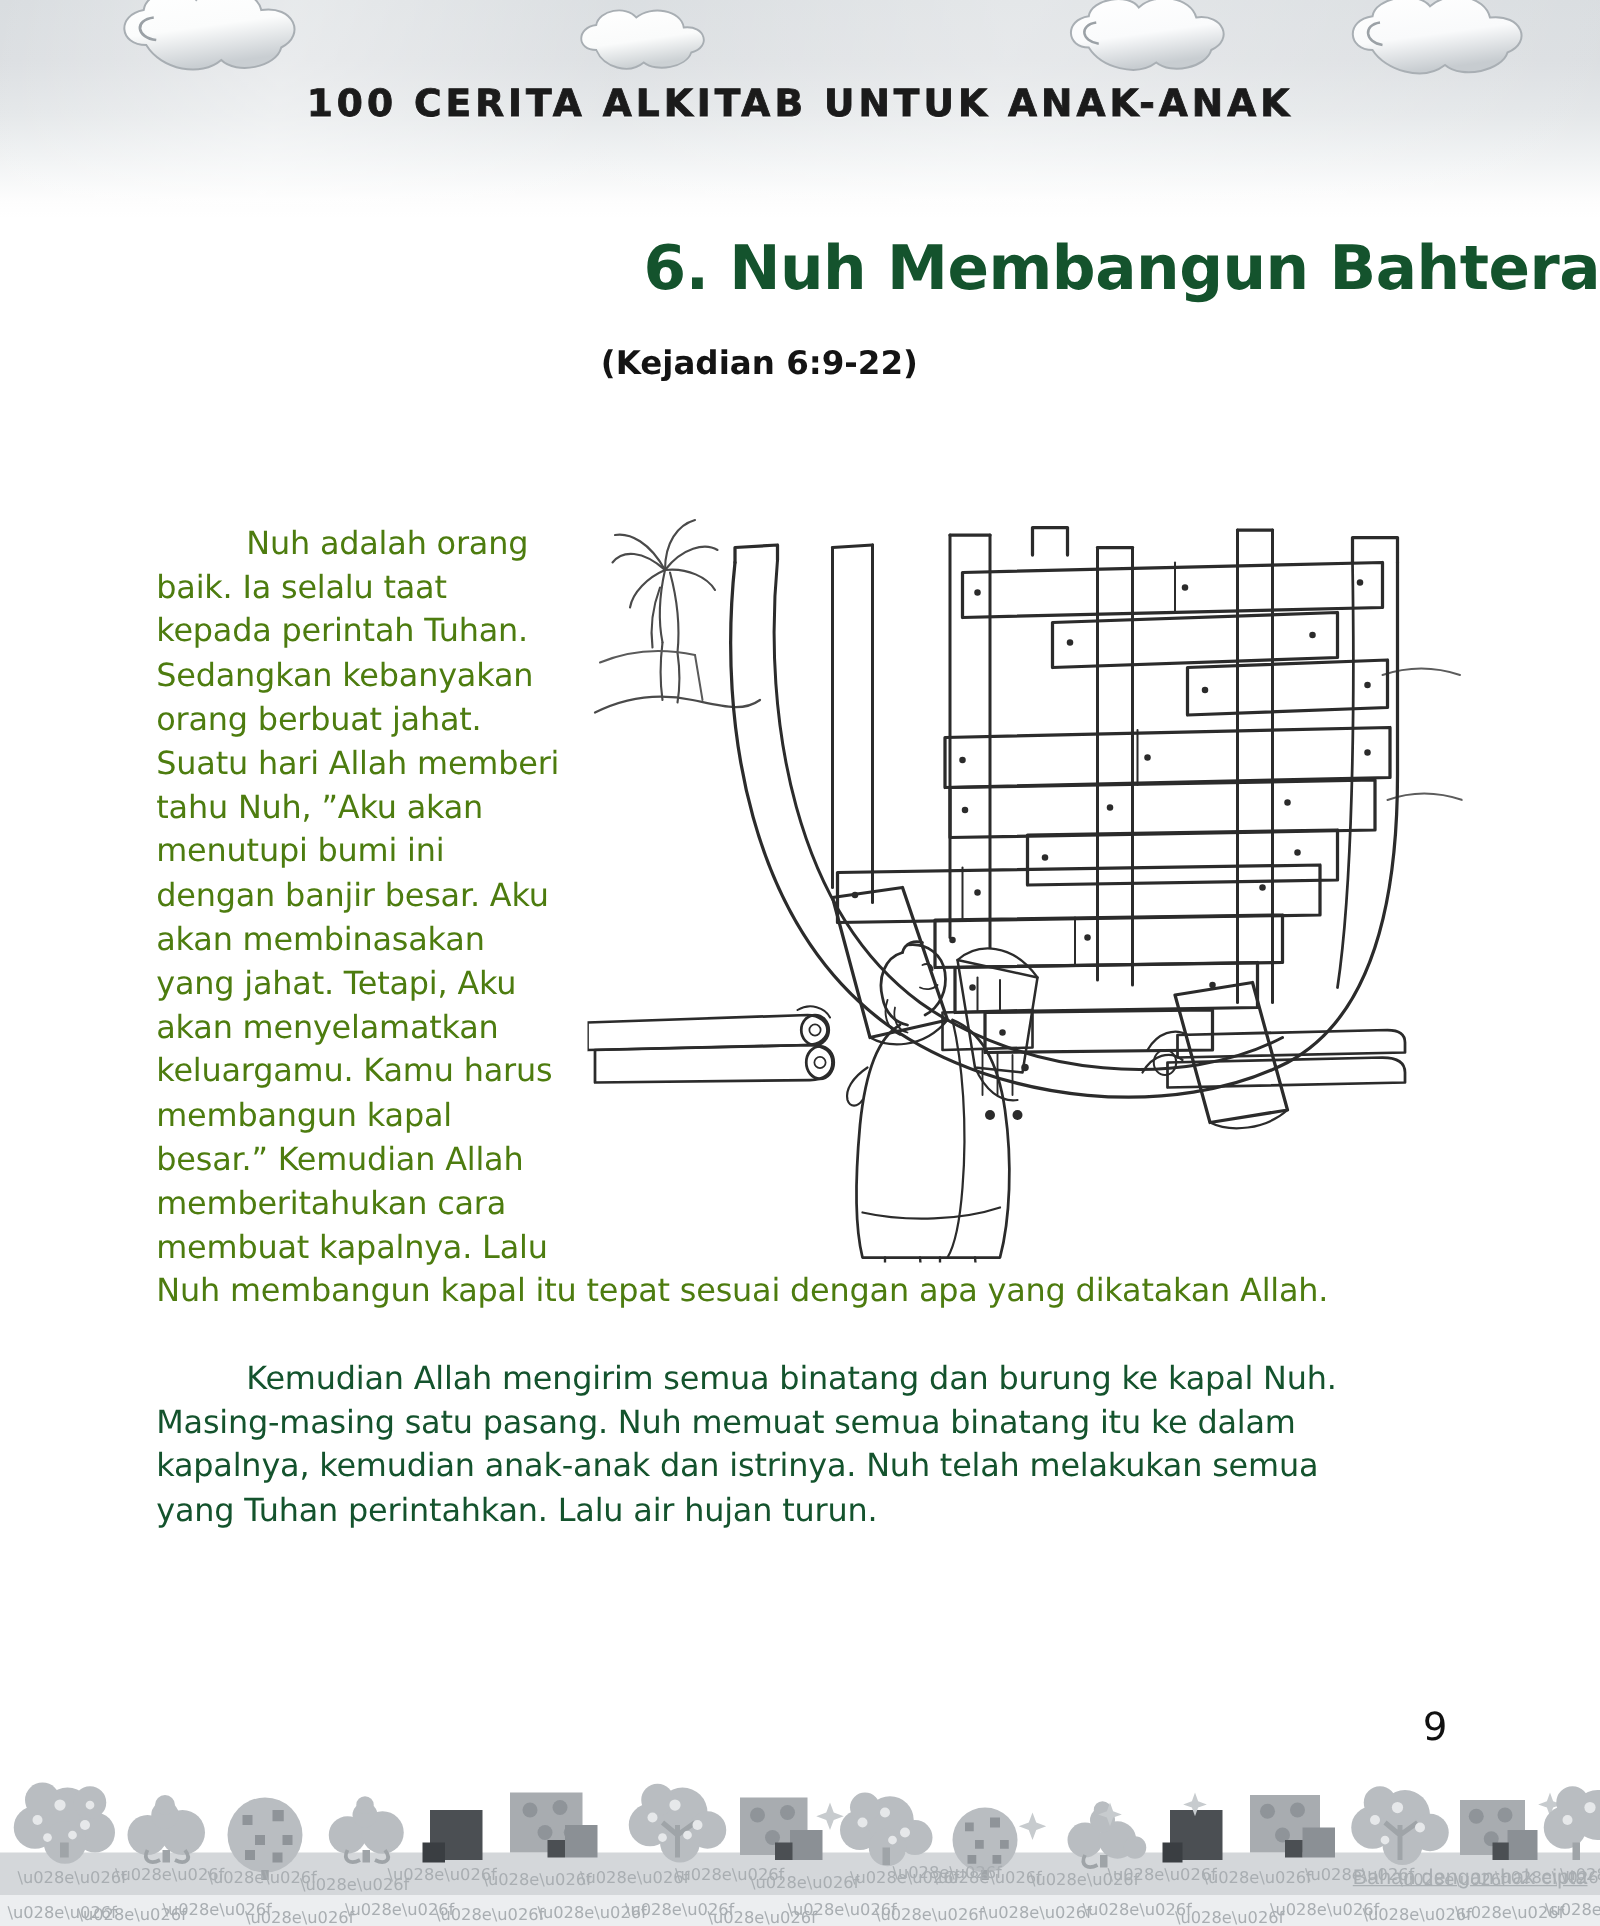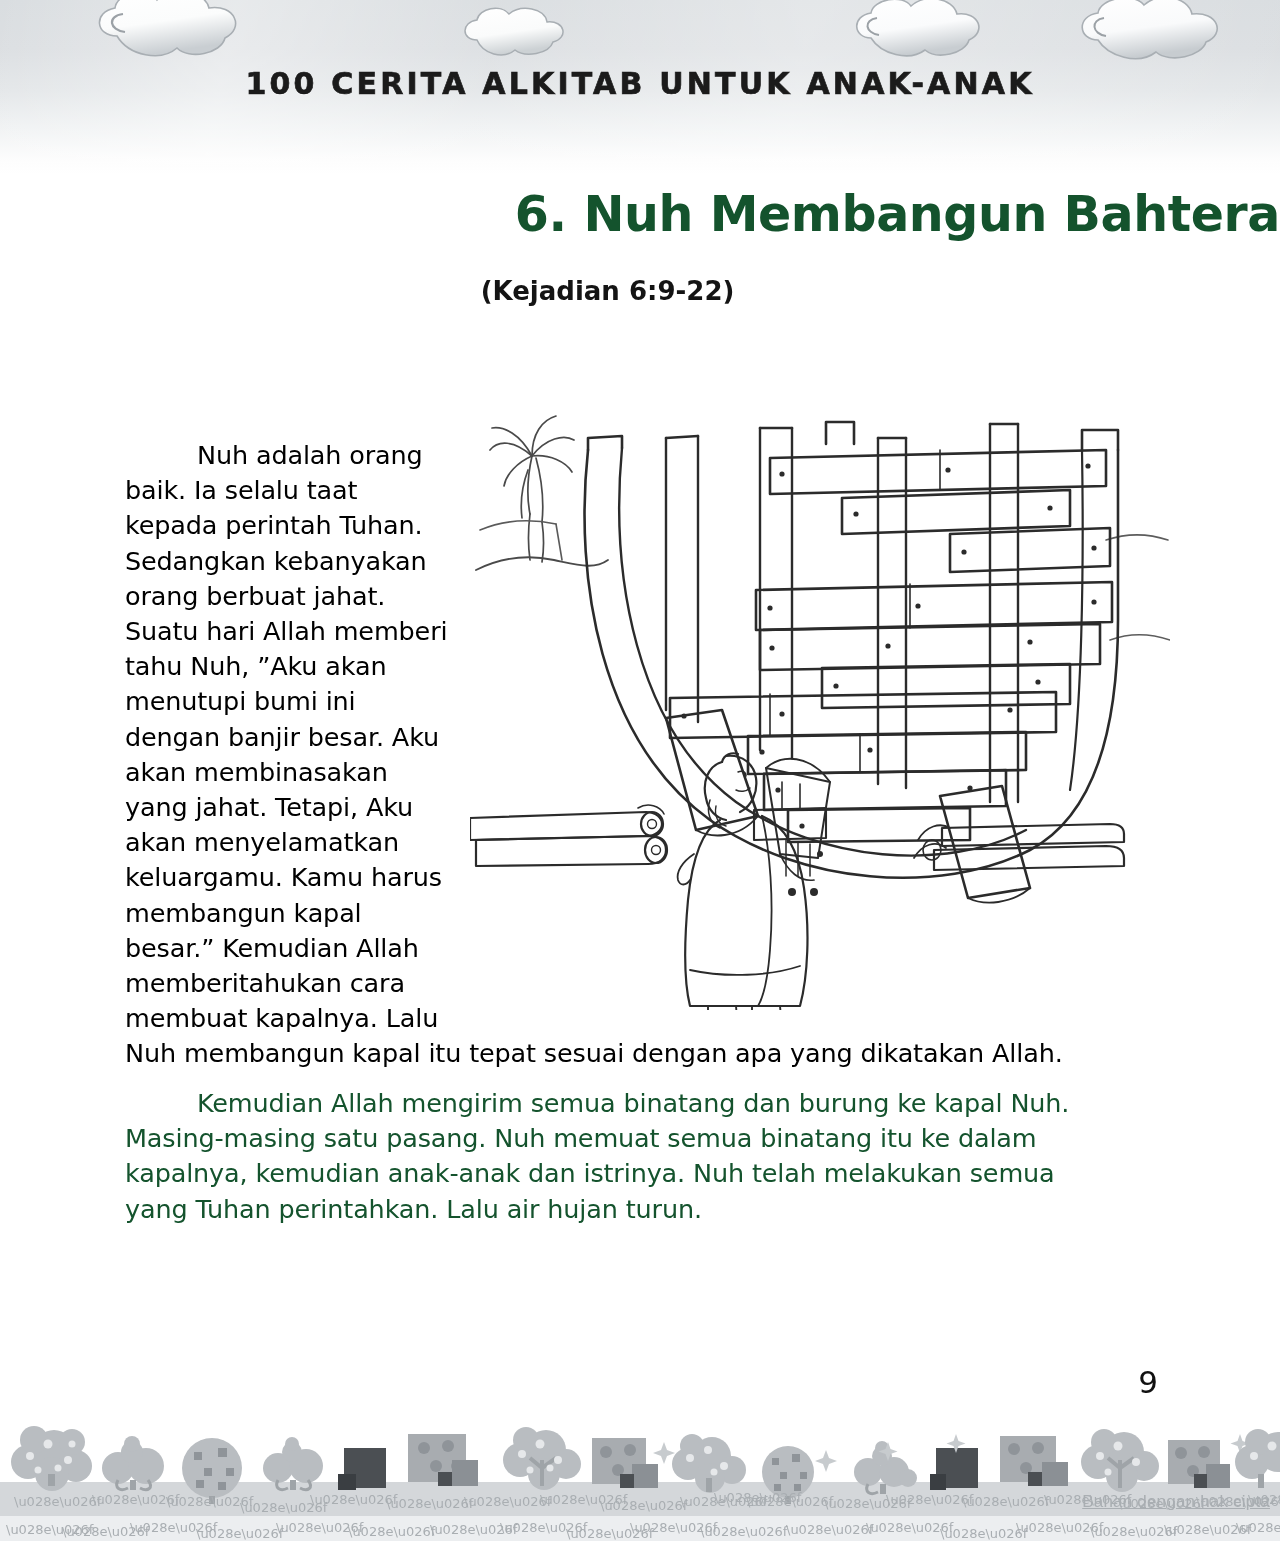--- a/index.html
+++ b/index.html
@@ -105,24 +105,23 @@
     height: 600px;
     margin: -8px -70px 4px 16px;
     position: relative;
   }
   .illustration svg { display: block; }
 
   .story-text {
     font-family: "DejaVu Sans", sans-serif;
     font-size: 25.5px;
     line-height: 35.2px;
-    color: #000000;
+    color: #4d7c0f;
     letter-spacing: -0.15px;
     text-align: left;
-    margin-top: 20px;
   }
   .story-text p { margin: 0; }
   .story-text p.indent { text-indent: 72px; }
 
   .para-two {
     position: absolute;
     left: 125px;
     top: 1086px;
     width: 980px;
     font-family: "DejaVu Sans", sans-serif;

